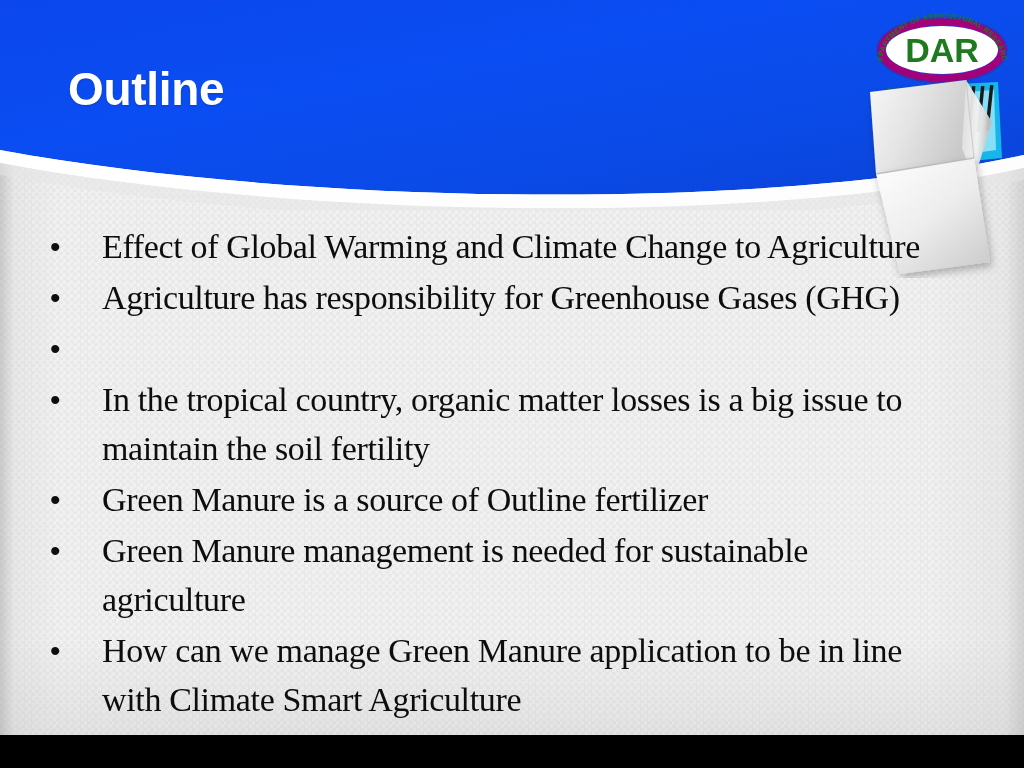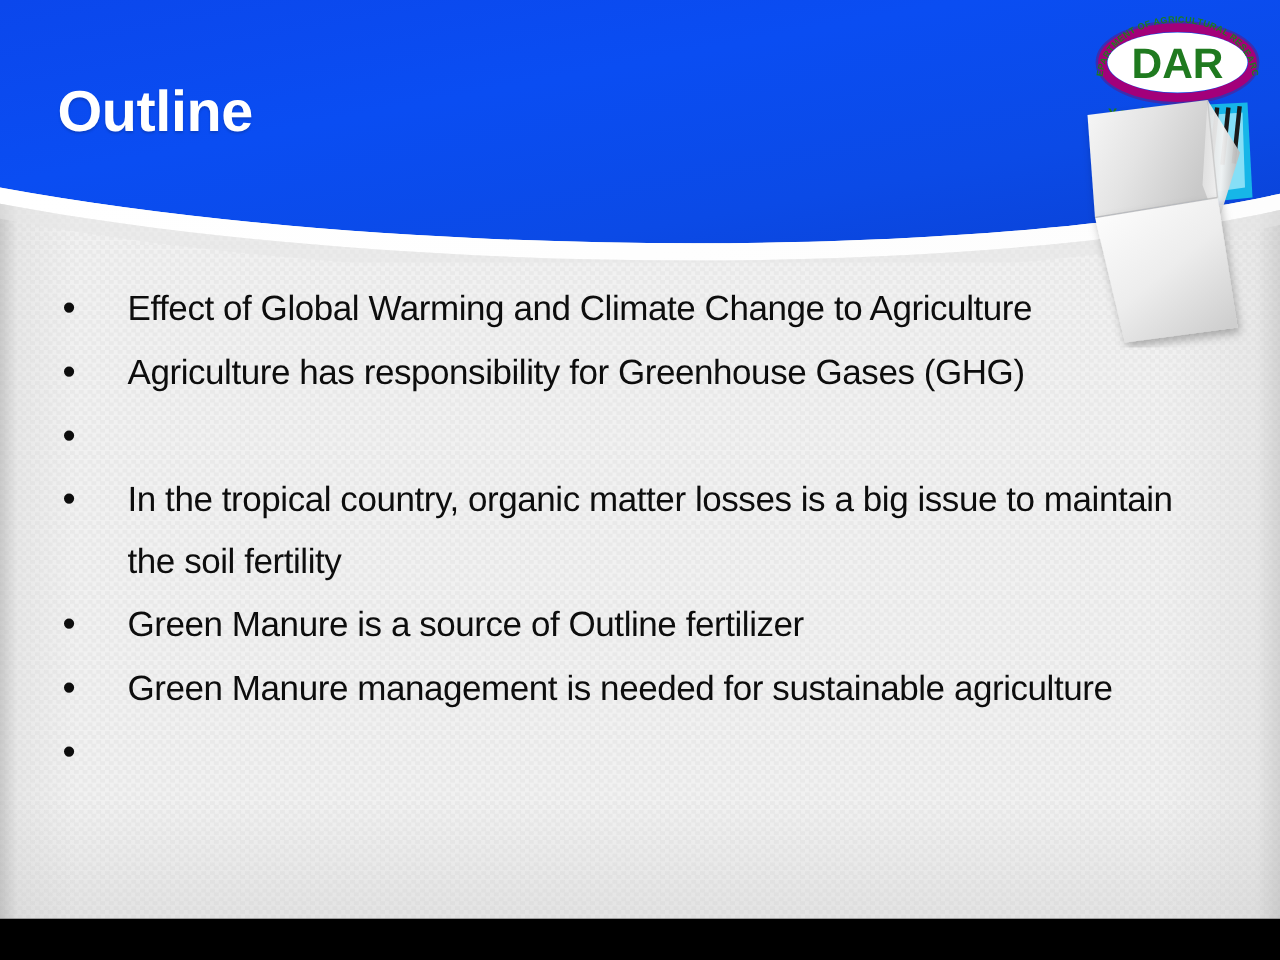--- a/index.html
+++ b/index.html
@@ -51,21 +51,21 @@
   
   #header-blue {
     position: absolute;
     left: 0; top: 0;
     width: 1024px; height: 210px;
   }
   #header-blue svg { display:block; }
 
   #slide-title {
     position: absolute;
-    left: 46px;
+    left: 68px;
     top: 66px;
     font-size: 46px;
     font-weight: bold;
     color: #ffffff;
     letter-spacing: -0.3px;
     line-height: 1;
     font-family: "Liberation Sans", sans-serif;
     text-shadow: 0 1px 2px rgba(0,0,0,0.18);
   }
 
@@ -103,24 +103,24 @@
     flex: 0 0 62px;
     font-size: 30px;
     line-height: 49px;
     color: #0d0d0d;
     text-align: left;
     padding-left: 10px;
     box-sizing: border-box;
   }
   .bullet-text {
     flex: 1 1 auto;
-    font-size: 28px;
+    font-size: 34px;
     line-height: 49px;
     color: #0d0d0d;
-    font-family: Liberation Sans, sans-serif;
+    font-family: Liberation Serif, serif;
     letter-spacing: -0.35px;
     max-width: 845px;
   }
 
   
   #letterbox-bottom {
     position: absolute;
     left: 0;
     top: 735px;
     width: 1024px;
@@ -246,19 +246,20 @@
       <div class="bullet-text">Green Manure is a source of Outline fertilizer</div>
     </div>
 
     <div class="bullet-row">
       <div class="bullet-dot">•</div>
       <div class="bullet-text">Green Manure management is needed for sustainable agriculture</div>
     </div>
 
     <div class="bullet-row">
       <div class="bullet-dot">•</div>
+      <div class="bullet-text">How can we manage Green Manure application to be in line with Climate Smart Agriculture</div>
     </div>
 
   </div>
 
 </div>
 
 <div id="letterbox-bottom"></div>
 
 </body></html>

